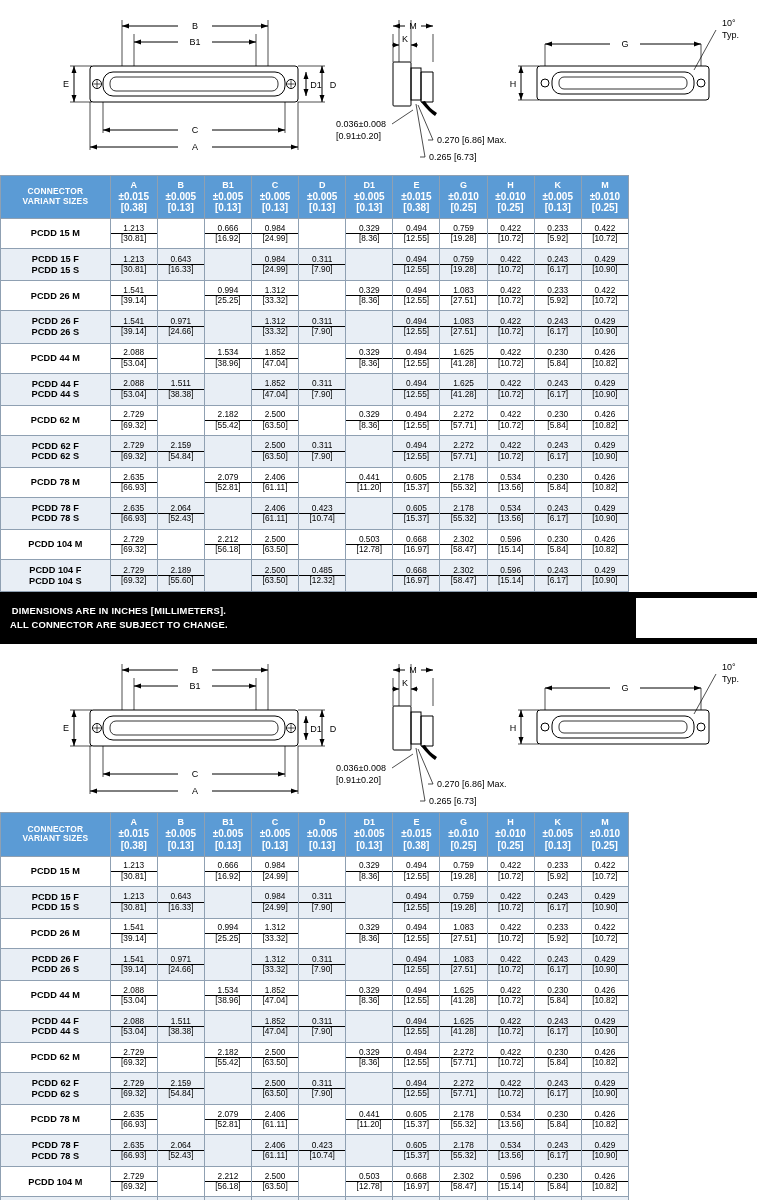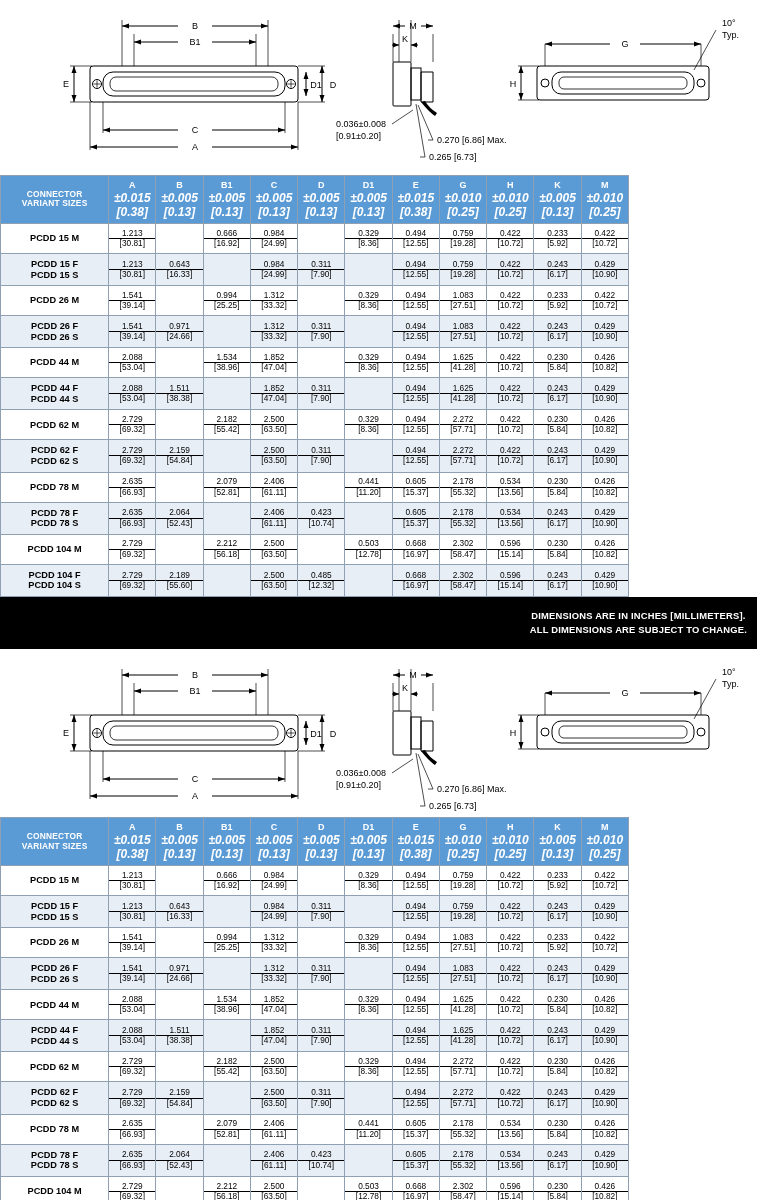--- a/index.html
+++ b/index.html
@@ -35,43 +35,43 @@
     font-size: 8.2px;
     font-weight: bold;
     line-height: 1.18;
     padding: 4px 1px;
   }
   table.dim thead th.first {
     font-size: 8.4px;
     letter-spacing: 0.2px;
   }
   table.dim th .lbl { font-size: 9px; display:block; }
-  table.dim th .tol { font-size: 12px; display:block; font-weight:bold;font-style:italic; }
+  table.dim th .tol { font-size: 10px; display:block; font-weight:bold; }
 
   table.dim tbody td {
     font-size: 8.3px;
     color: #000;
     height: 30px;
   }
   table.dim tbody tr.alt td { background: #e8eef5; }
   table.dim tbody tr td.name {
     font-weight: bold;
     font-size: 9.2px;
     text-align: center;
     line-height: 1.15;
     padding: 5px 2px;
   }
   .val { display:block; line-height:1.12; }
   .val .top { display:block; border-bottom: 1px solid #000; padding: 0 1px; }
   .val .bot { display:block; padding: 0 1px; }
 
   
   .note-band {
-    width: 757px; background: #000; color:#fff;
-    display:flex; align-items:center; justify-content:flex-end;
+    width: 636px; background: #000; color:#fff;
+    display:flex; align-items:center; justify-content:flex-start;
   }
   .note-box {
     background:#000; color:#fff; text-align:center;
     font-size: 9.4px; font-weight: bold; line-height: 1.5;
     padding: 6px 10px; letter-spacing: 0.2px;
   }
   .black-bar { width:757px; background:#000; }
 </style>
 </head>
 <body>
@@ -994,21 +994,21 @@
             </td>
           </tr>
         </tbody>
     </table>
   </div>
 
   <div class="black-bar" style="height:6px"></div>
   <div class="note-band">
     <div class="note-box">
       <div>DIMENSIONS ARE IN INCHES [MILLIMETERS].</div>
-      <div>ALL DIMENSIONS ARE SUBJECT TO CHANGE.</div>
+      <div>ALL CONNECTOR ARE SUBJECT TO CHANGE.</div>
     </div>
   </div>
   <div class="black-bar" style="height:6px"></div>
 
   <div class="drawing" style="height:168px">
     <svg width="757" height="168" viewBox="0 0 757 168">
       <g stroke="#000" fill="none" stroke-width="1">
         <rect x="90" y="66" width="208" height="36" rx="3"></rect>
         <rect x="103" y="72" width="182" height="24" rx="10"></rect>
         <rect x="110" y="77" width="168" height="14" rx="6" stroke-width="0.8"></rect>

